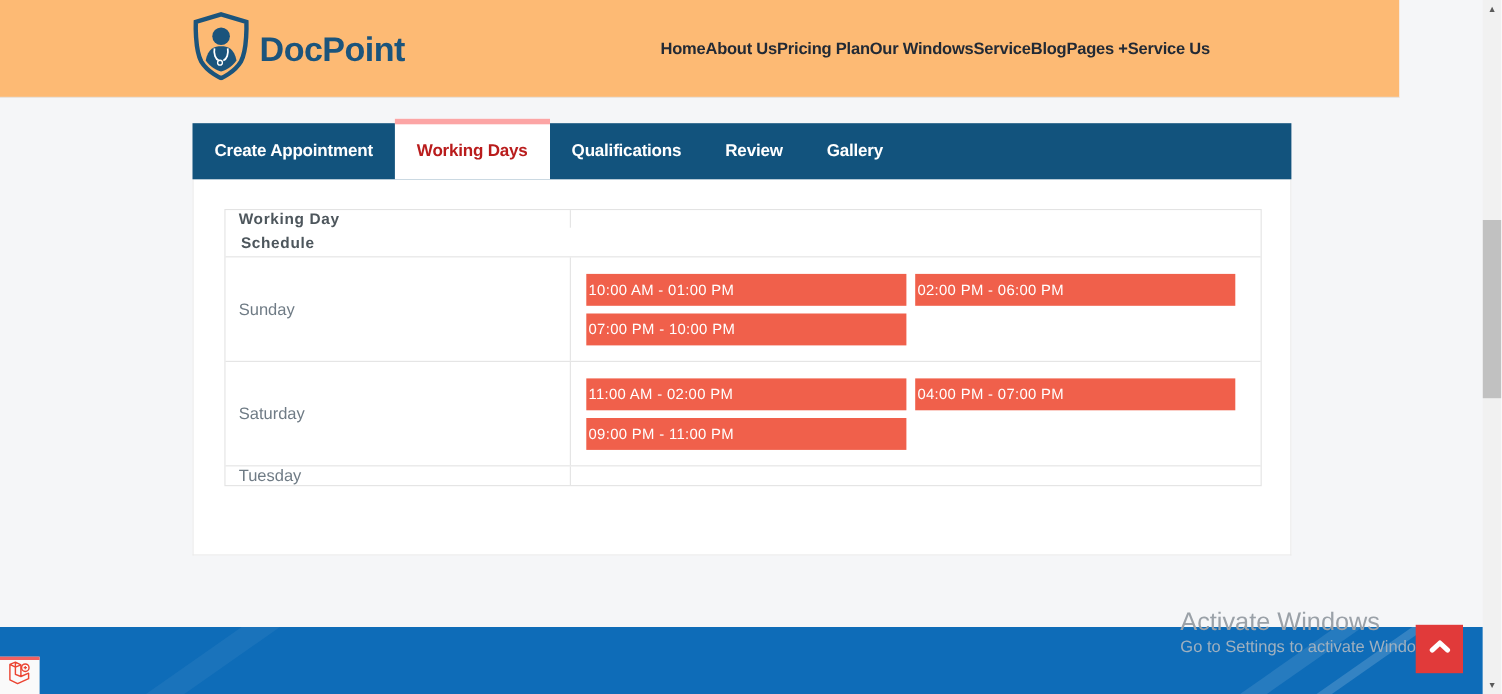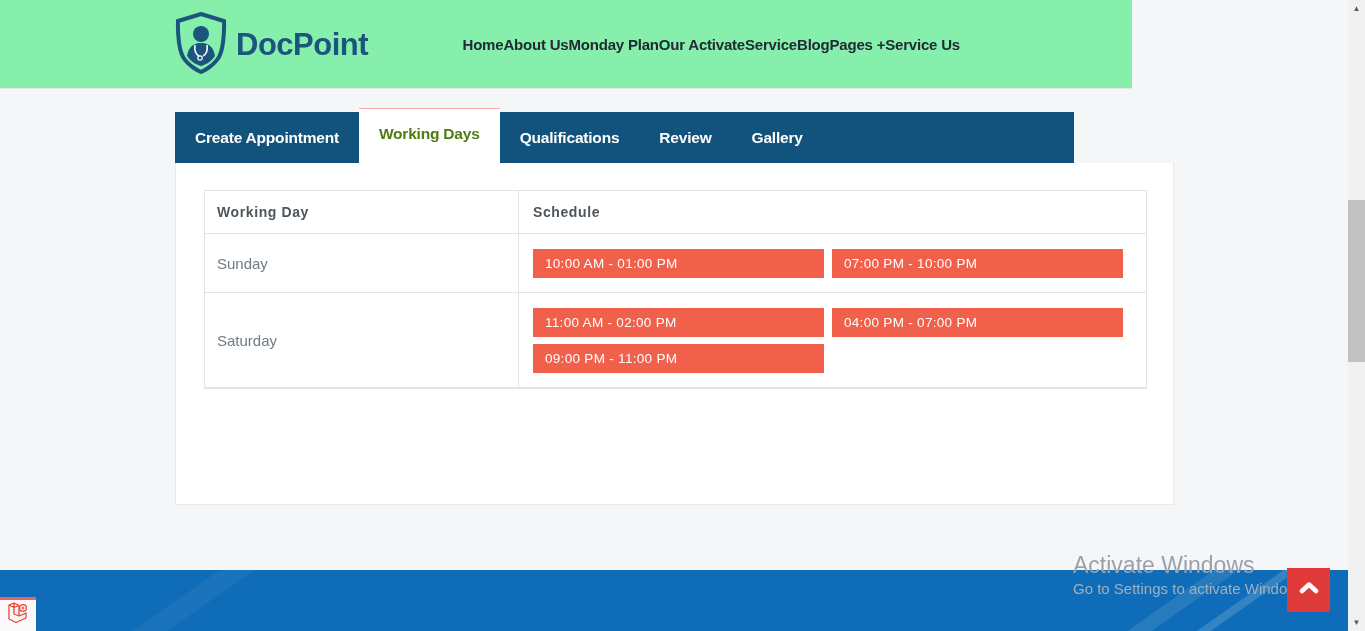--- a/index.html
+++ b/index.html
@@ -1,42 +1,42 @@
 <!DOCTYPE html>
 <html><head>
 <meta charset="utf-8">
 <style>
   * { margin:0; padding:0; box-sizing:border-box; }
   html,body { width:1365px; height:631px; overflow:hidden; font-family:"Liberation Sans","DejaVu Sans",sans-serif; }
   #stage { position:relative; width:1365px; height:631px; background:#f5f6f8; overflow:hidden; }
 
   
-  .header { position:absolute; top:0; left:0; width:1132px; height:89px; background:#86efac; border-bottom:1px solid #e7e7e7; z-index:2;text-align:right; }
+  .header { position:absolute; top:0; left:0; width:1272px; height:89px; background:#fdba74; border-bottom:1px solid #e7e7e7; z-index:2;text-align:right; }
   .brand { position:absolute; left:175px; top:0; height:89px; display:flex; align-items:center; gap:9px; cursor:pointer; }
   .brand-name { font-size:31px; font-weight:bold; color:#1b547c; letter-spacing:-0.5px; }
   .nav { position:absolute; right:172px; top:0; height:89px; display:flex; align-items:center; }
   .nav-item { font-size:15px; font-weight:bold; color:#222a35; letter-spacing:-0.2px; cursor:pointer; white-space:nowrap; }
 
   
-  .tabbar { position:absolute; left:175px; top:112px; width:899px; height:51px; background:#12537d; display:flex; align-items:flex-end; z-index:3;text-align:right; }
+  .tabbar { position:absolute; left:175px; top:112px; width:999px; height:51px; background:#12537d; display:flex; align-items:flex-end; z-index:3;text-align:right; }
   .tab { height:51px; line-height:51px; padding:0 20px; color:#ffffff; font-size:15.5px; font-weight:bold; letter-spacing:-0.2px; cursor:pointer; white-space:nowrap; }
-  .tab.active { background:#ffffff; color:#4d7c0f; border-top:1px solid #fca5a5; height:55px; line-height:49px; }
+  .tab.active { background:#ffffff; color:#b91c1c; border-top:5px solid #fca5a5; height:55px; line-height:49px; }
 
   
   .panel { position:absolute; left:175px; top:163px; width:999px; height:342px; background:#ffffff; border:1px solid #eaeaea; border-top:none; z-index:2; }
   .sched-table { position:absolute; left:28px; top:27px; width:943px; border:1px solid #e3e3e3; background:#fff; }
-  .t-head { display:flex; height:43px; border-bottom:1px solid #e3e3e3; }
+  .t-head { display:flex; height:43px; border-bottom:1px solid #e3e3e3;flex-direction:column; }
   .t-head .col1 { width:314px; display:flex; align-items:center; padding-left:12px; border-right:1px solid #e3e3e3; }
   .t-head .col2 { flex:1; display:flex; align-items:center; padding-left:14px; }
   .t-head span { font-size:14px; font-weight:bold; color:#4d565c; letter-spacing:0.6px; }
   .t-row { display:flex; border-bottom:1px solid #e3e3e3; }
   .t-row:last-child { border-bottom:none; }
   .t-day { width:314px; display:flex; align-items:center; padding-left:12px; border-right:1px solid #e3e3e3; font-size:15px; color:#6f7b85; }
   .t-slots { flex:1; padding:15px 0 7px 14px; display:flex; flex-wrap:wrap; align-content:flex-start; }
-  .slot { width:291px; height:29px; line-height:29px; margin:0 8px 7px 0; background:#f0604b; color:#ffffff; font-size:13.5px; letter-spacing:0.3px; padding-left:12px; white-space:nowrap; }
+  .slot { width:291px; height:29px; line-height:29px; margin:0 8px 7px 0; background:#f0604b; color:#ffffff; font-size:13.5px; letter-spacing:0.3px; padding-left:2px; white-space:nowrap; }
 
   
   .wm1 { position:absolute; left:1073px; top:552px; font-size:23px; color:#9aa1a8; z-index:6; }
   .wm2 { position:absolute; left:1073px; top:580px; font-size:15px; color:#9fb0bf; z-index:6; }
 
   
   .footer { position:absolute; left:0; top:570px; width:1348px; height:61px; background:#0e6cb8; overflow:hidden; z-index:3; }
   .streak { position:absolute; background:rgba(255,255,255,0.10); }
   .streak.s1 { width:500px; height:14px; right:-60px; bottom:6px; transform:rotate(-35deg); }
   .streak.s2 { width:420px; height:8px; right:-120px; bottom:34px; transform:rotate(-35deg); background:rgba(255,255,255,0.16); }
@@ -69,22 +69,22 @@
           <path d="M12 44 C14 33 20 31 26 31 C32 31 38 33 40 44 C36 50 30 53 26 54 C22 53 16 50 12 44 Z" fill="#1b547c"></path>
           <path d="M20 33 C19 38 21 43 24 44 M32 33 C33 38 31 43 28 44" stroke="#ffffff" stroke-width="1.6" fill="none"></path>
           <circle cx="25" cy="46" r="2.2" fill="none" stroke="#ffffff" stroke-width="1.2"></circle>
         </svg>
       </span>
       <span class="brand-name">DocPoint</span>
     </div>
     <div class="nav" id="nav-mount">
         <span class="nav-item">Home</span>
         <span class="nav-item">About Us</span>
-        <span class="nav-item">Monday Plan</span>
-        <span class="nav-item">Our Activate</span>
+        <span class="nav-item">Pricing Plan</span>
+        <span class="nav-item">Our Windows</span>
         <span class="nav-item">Service</span>
         <span class="nav-item">Blog</span>
         <span class="nav-item">Pages +</span>
         <span class="nav-item">Service Us</span>
       </div>
   </div>
 
   <div class="tabbar" id="tabs-mount">
       <span class="tab">Create Appointment</span>
       <span class="tab active">Working Days</span>
@@ -101,32 +101,34 @@
         </div>
         <div class="col2">
           <span>Schedule</span>
         </div>
       </div>
       <div id="rows-mount">
           <div class="t-row">
     <div class="t-day">Sunday</div>
     <div class="t-slots">
               <span class="slot">10:00 AM - 01:00 PM</span>
+              <span class="slot">02:00 PM - 06:00 PM</span>
               <span class="slot">07:00 PM - 10:00 PM</span>
             </div>
   </div>
           <div class="t-row">
     <div class="t-day">Saturday</div>
     <div class="t-slots">
               <span class="slot">11:00 AM - 02:00 PM</span>
               <span class="slot">04:00 PM - 07:00 PM</span>
               <span class="slot">09:00 PM - 11:00 PM</span>
             </div>
   </div>
           <div class="t-row">
+    <div class="t-day">Tuesday</div>
   </div>
         </div>
     </div>
   </div>
 
   <div class="wm1">Activate Windows</div>
   <div class="wm2">Go to Settings to activate Windows</div>
 
   <div class="footer">
     <div class="streak s1"></div>

